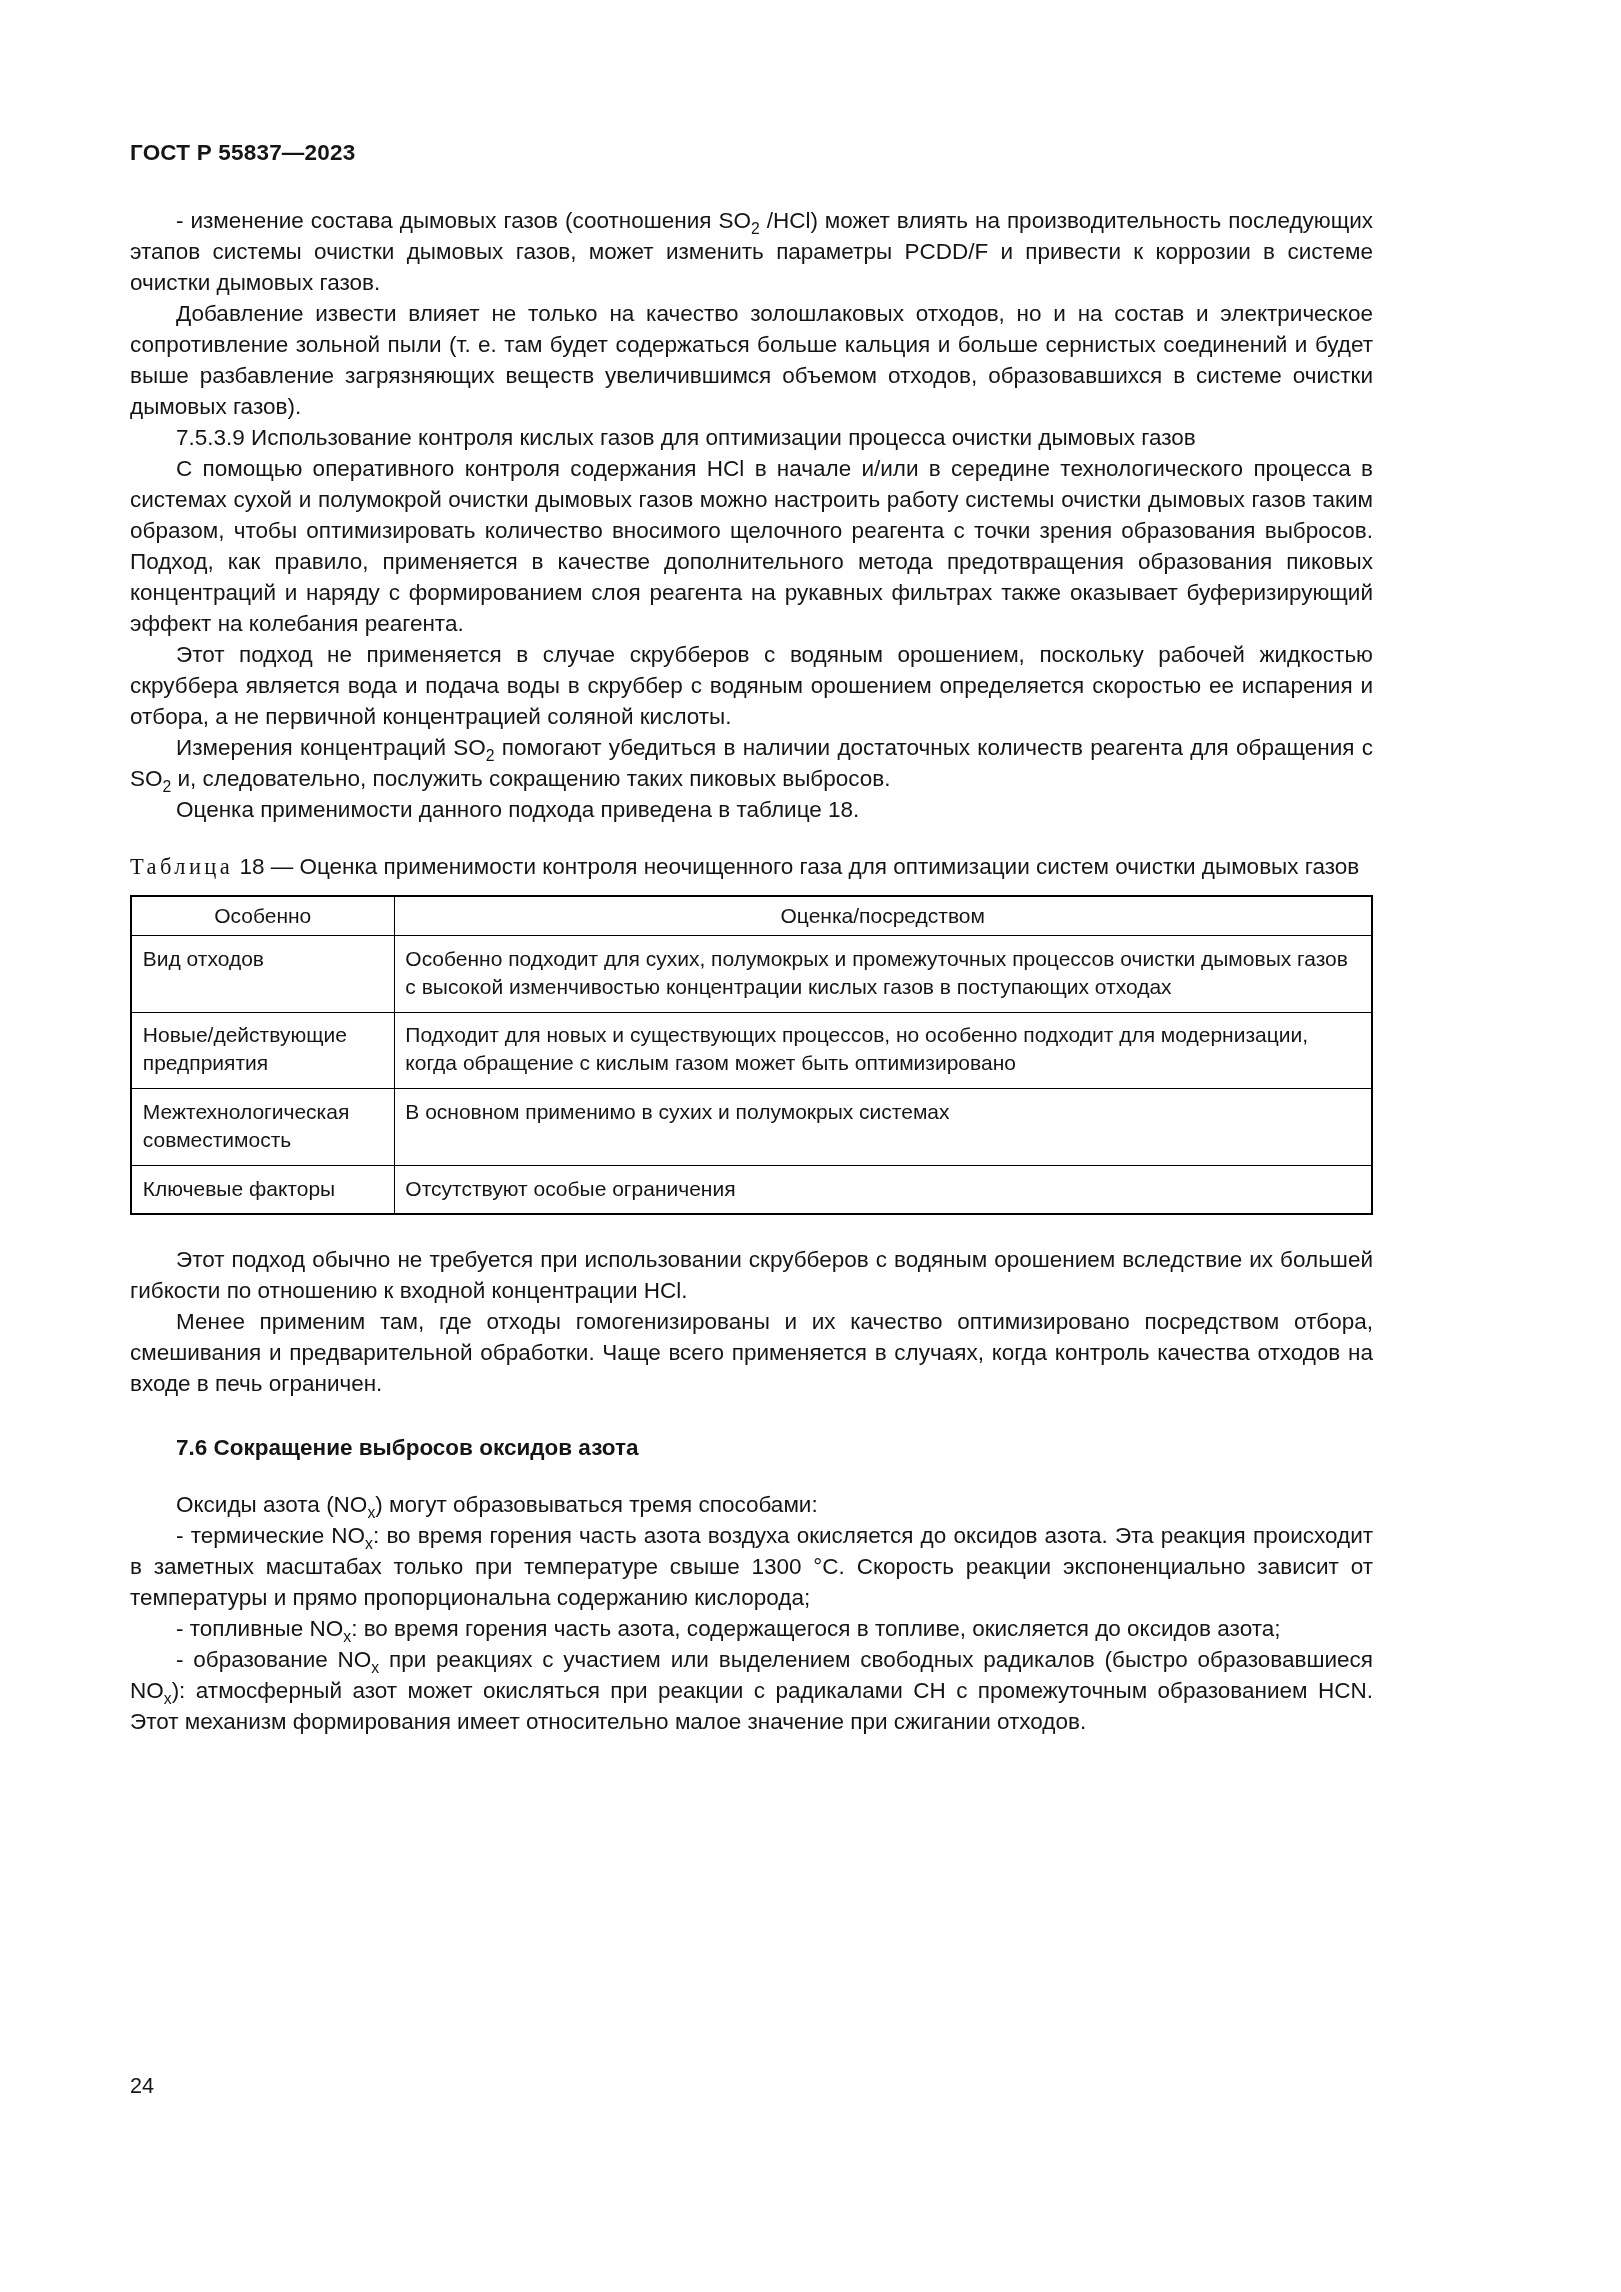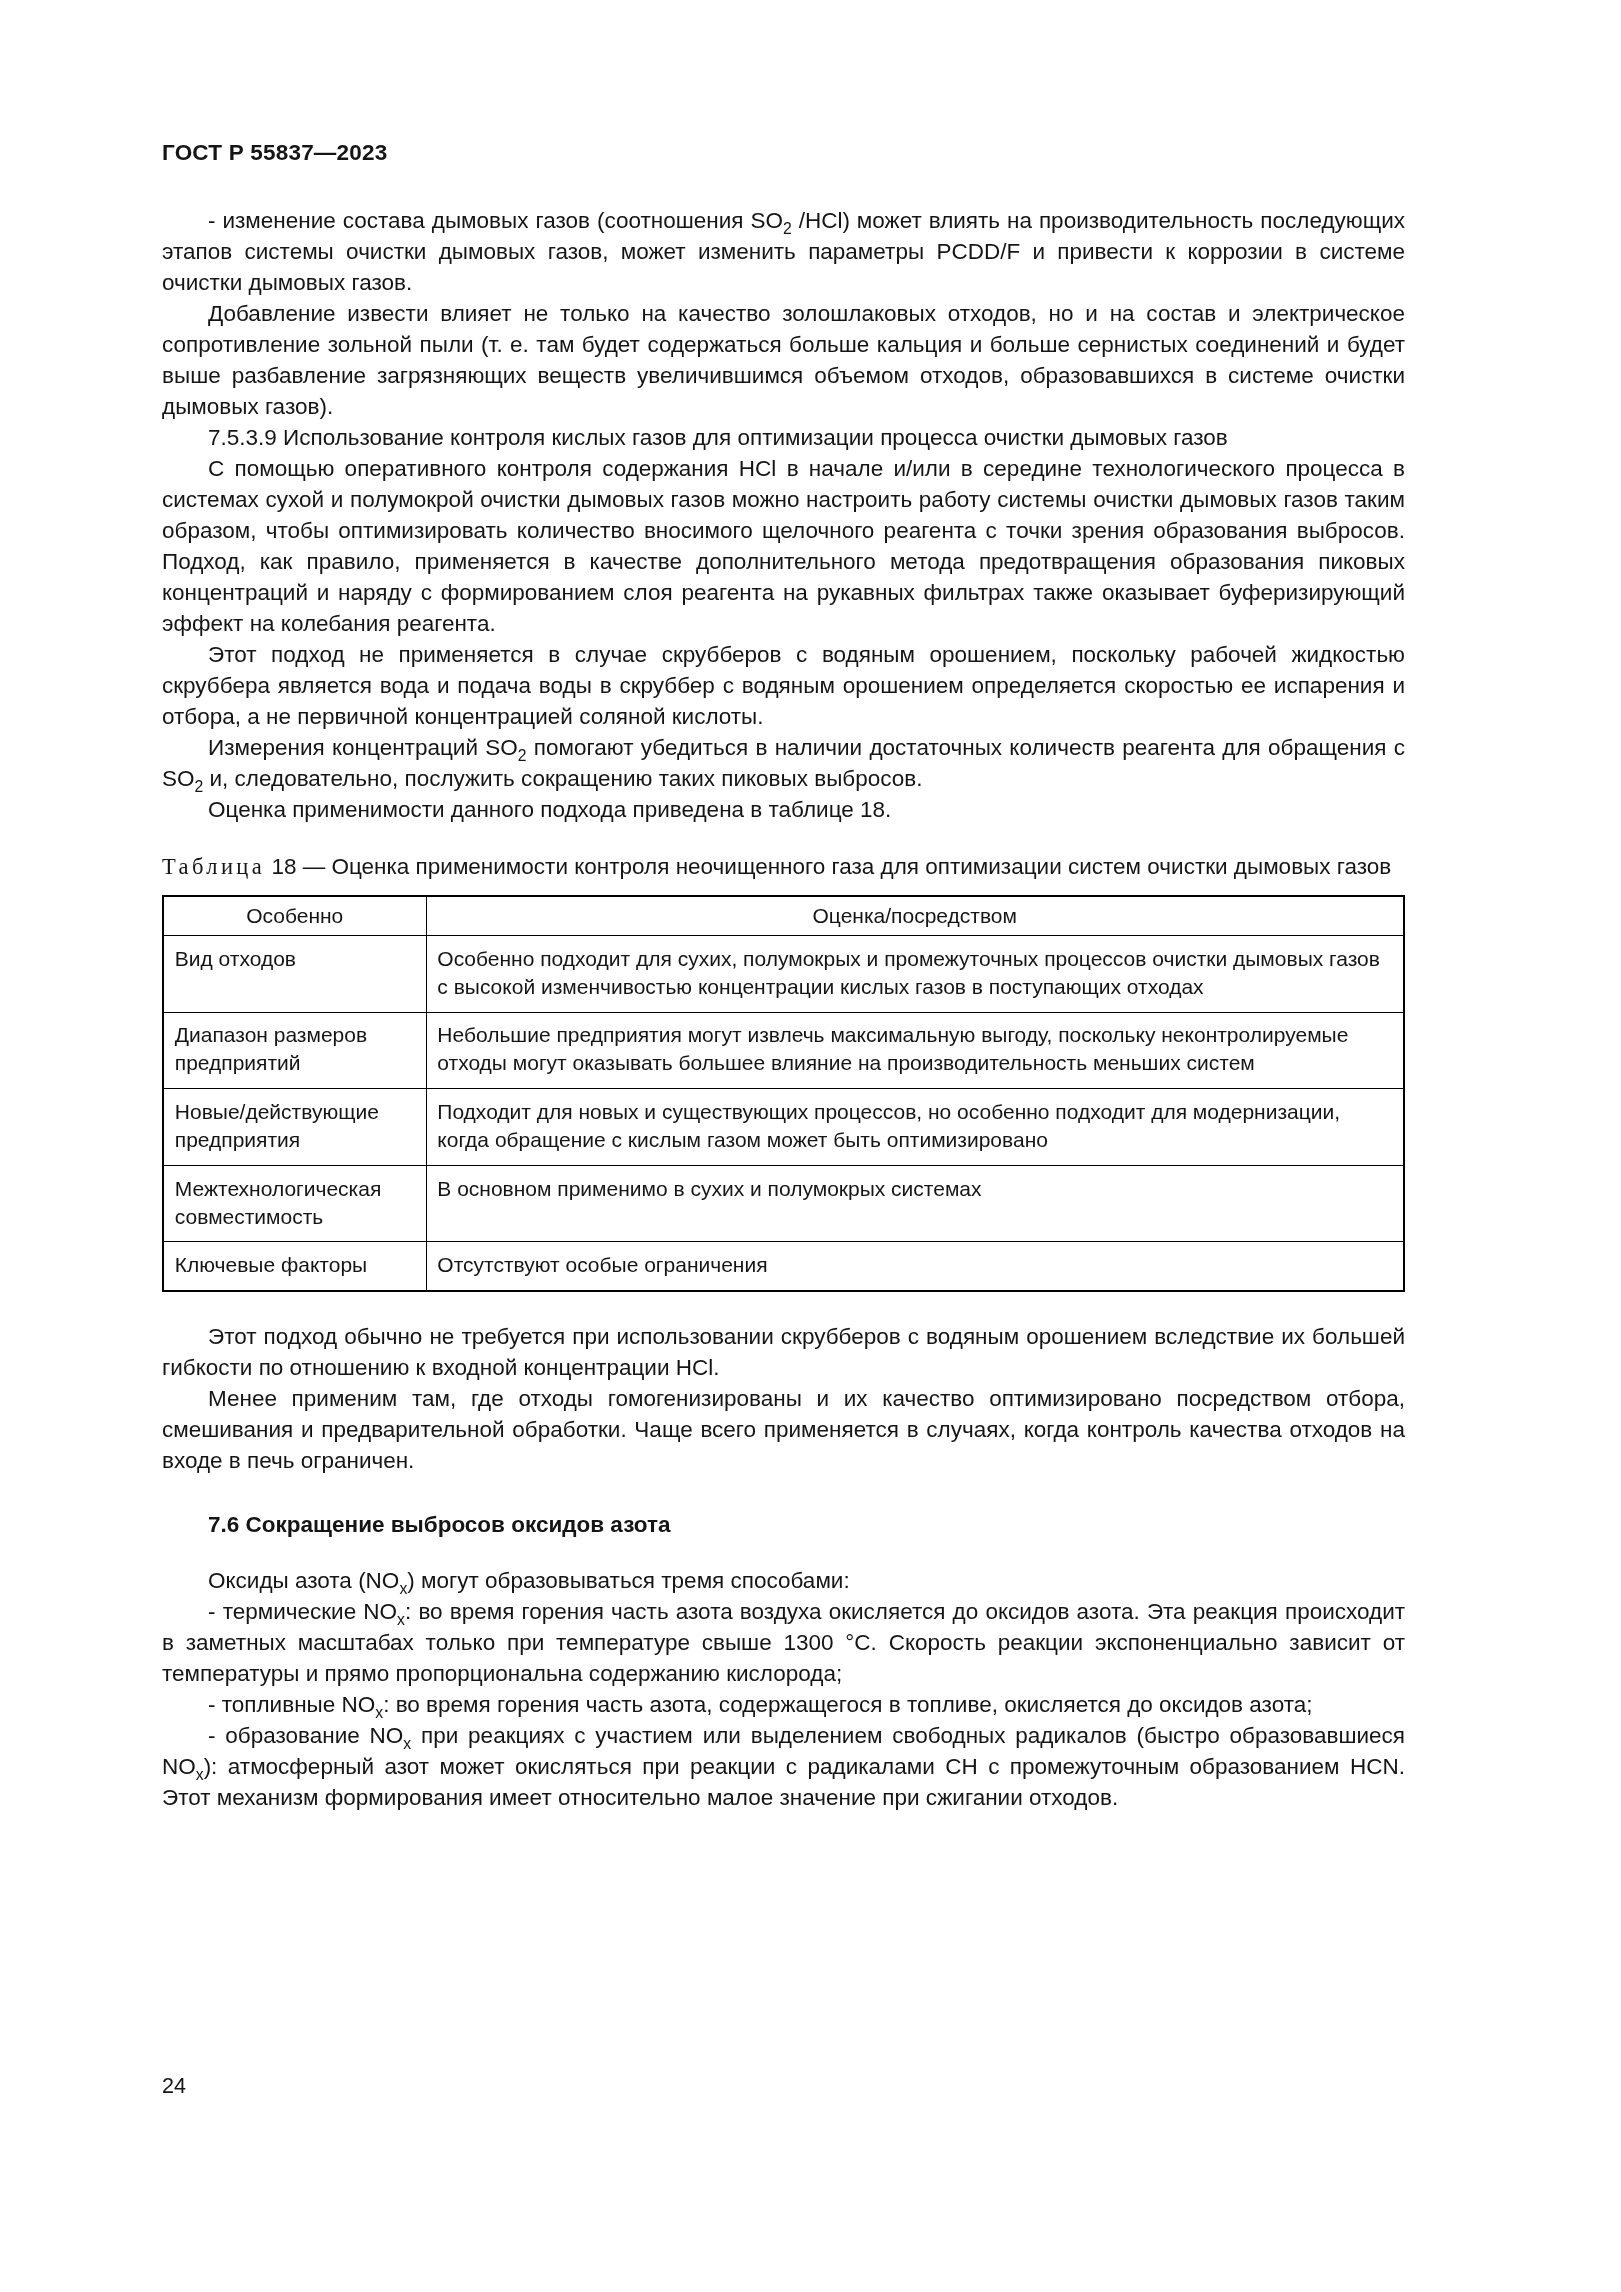--- a/index.html
+++ b/index.html
@@ -9,21 +9,20 @@
   .page {
     position: relative;
     width: 1501px;
     height: 2293px;
     background: #ffffff;
     color: #151515;
     padding: 137px 128px 0 130px;
     font-size: 22.5px;
     line-height: 31px;
     overflow: hidden;
-    margin-left: 32px;
   }
 
   .doc-header {
     font-weight: 700;
     font-size: 22.5px;
     margin-bottom: 37px;
     letter-spacing: 0.2px;
   }
 
   .para {
@@ -110,24 +109,20 @@
           <th>Особенно</th>
           <th>Оценка/посредством</th>
         </tr>
       </thead>
       <tbody>
         <tr>
           <td>Вид отходов</td>
           <td>Особенно подходит для сухих, полумокрых и промежуточных процессов очистки дымовых газов с высокой изменчивостью концентрации кислых газов в поступающих отходах</td>
         </tr>
         <tr>
-          <td>Диапазон размеров предприятий</td>
-          <td>Небольшие предприятия могут извлечь максимальную выгоду, поскольку неконтролируемые отходы могут оказывать большее влияние на производительность меньших систем</td>
-        </tr>
-        <tr>
           <td>Новые/действующие предприятия</td>
           <td>Подходит для новых и существующих процессов, но особенно подходит для модернизации, когда обращение с кислым газом может быть оптимизировано</td>
         </tr>
         <tr>
           <td>Межтехнологическая совместимость</td>
           <td>В основном применимо в сухих и полумокрых системах</td>
         </tr>
         <tr>
           <td>Ключевые факторы</td>
           <td>Отсутствуют особые ограничения</td>

